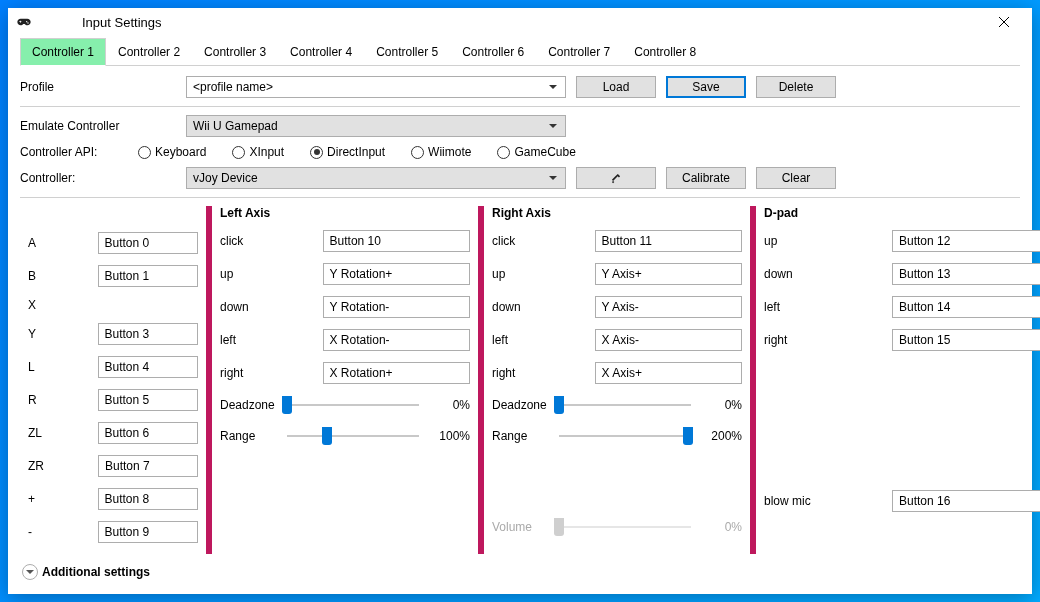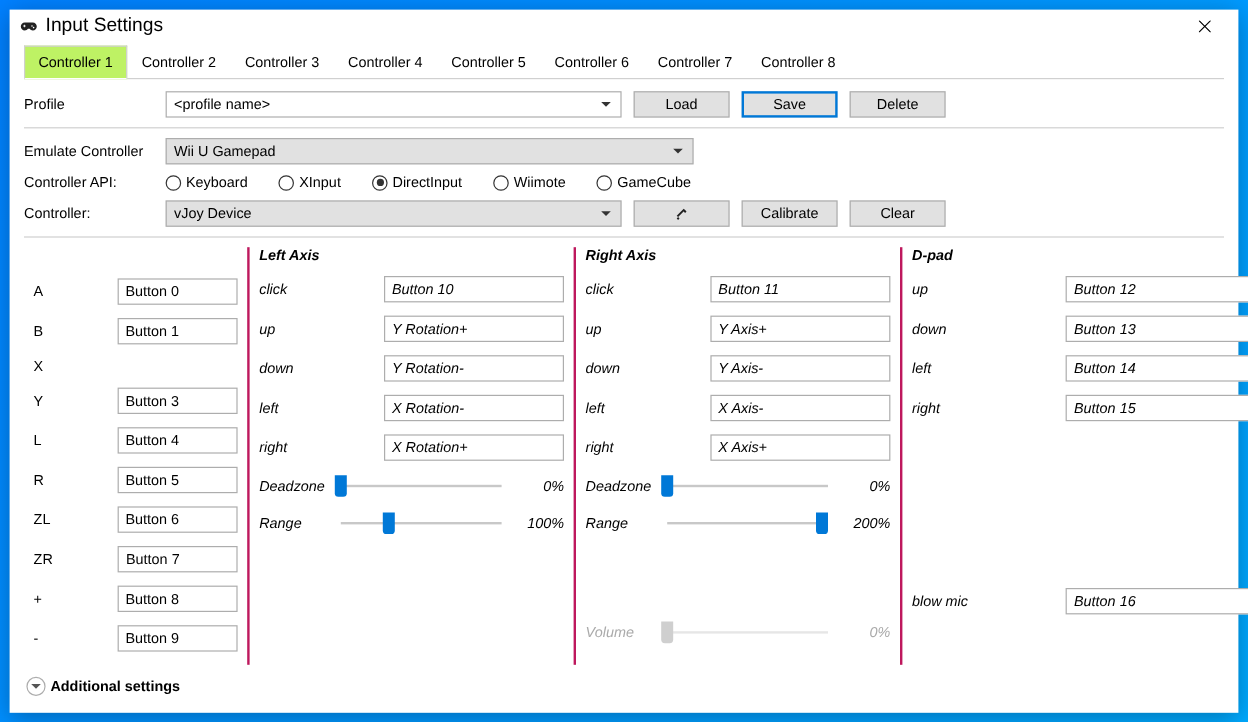--- a/index.html
+++ b/index.html
@@ -21,51 +21,52 @@
     box-shadow: 0 4px 20px rgba(0,0,0,0.3);
   }
   .titlebar {
     display: flex;
     align-items: center;
     height: 30px;
     padding: 0 8px;
     gap: 6px;
   }
   .titlebar .title-icon svg { width:16px; height:16px; display:block; }
-  .titlebar .title { flex:1; font-size:16px; }
+  .titlebar .title { flex:1; font-size:13px;margin-left:44px; }
   .titlebar .close {
     width: 40px; height: 28px; display:flex; align-items:center; justify-content:center;
     font-size:14px; cursor:default;
   }
   .content { padding: 0 12px 10px 12px; flex:1; display:flex; flex-direction:column; }
   .tabs { display:flex; border-bottom:1px solid #d0d0d0; margin-top:2px; position:relative; }
   .tab {
     padding: 6px 11px 6px 11px;
     border: 1px solid transparent;
     border-bottom: none;
     font-size:12px;
     position:relative;
   }
   .tab.active {
     border-color:#d0d0d0;
-    background:#bef264;
+    background:#86efac;
     border-bottom:1px solid #fff;
     margin-bottom:-1px;
   }
   .toprows { margin-top:10px; }
   .row { display:flex; align-items:center; margin-bottom:8px; gap:10px; }
   .row .lbl { width:108px; font-size:12px; }
   .combo {
     height:22px;
     border:1px solid #adadad;
     background:#e1e1e1;
     display:flex; align-items:center;
     padding:0 6px;
     font-size:12px;
     position:relative;
+    margin-left:48px;
   }
   .combo::after {
     content:""; position:absolute; right:8px; top:50%;
     width:0;height:0;border-left:4px solid transparent;border-right:4px solid transparent;
     border-top:4px solid #333; transform:translateY(-50%);
   }
   .combo.editable { background:#fff; }
   .btn {
     height:22px; width:80px;
     border:1px solid #adadad; background:#e1e1e1;
@@ -78,21 +79,21 @@
   .radio .circ {
     width:13px;height:13px;border-radius:50%;border:1px solid #333;
     display:flex;align-items:center;justify-content:center;
   }
   .radio.checked .circ::after{content:"";width:6px;height:6px;border-radius:50%;background:#333;}
   .conn-icon svg { width:14px;height:14px; }
   hr.sep { border:none; border-top:1px solid #d0d0d0; margin:4px 0 8px; }
 
   .mapgrid { display:flex; gap:0; flex:1; }
   .col { padding:0 8px; }
-  .col + .col { border-left:2px solid #be185d;font-style:italic; }
+  .col + .col { border-left:6px solid #be185d; }
   .col h4 { font-size:12px; font-weight:600; margin-bottom:10px; }
   .col.nohead { padding-top:26px; }
   .maprow { display:flex; align-items:center; margin-bottom:11px; gap:6px; }
   .maprow .mlbl { font-size:12px; }
   .mapbox {
     height:22px; border:1px solid #adadad; background:#fff;
     display:flex; align-items:center; padding:0 6px; font-size:12px;margin-left:48px;
   }
   .col0 { width:186px; }
   .col0 .mlbl { width:24px; }
@@ -171,21 +172,21 @@
         <div class="combo editable" style="width:380px">
             <span>&lt;profile name&gt;</span>
           </div>
         <div class="btn">Load</div>
         <div class="btn primary">Save</div>
         <div class="btn">Delete</div>
       </div>
       <hr class="sep">
       <div class="row">
         <span class="lbl">Emulate Controller</span>
-        <div class="combo" style="width:440px">
+        <div class="combo" style="width:380px">
             <span>Wii U Gamepad</span>
           </div>
       </div>
       <div class="row">
         <span class="lbl">Controller API:</span>
         <div class="radios" id="radios">
             <div class="radio">
               <span class="circ"></span>
               <span>Keyboard</span>
             </div>

